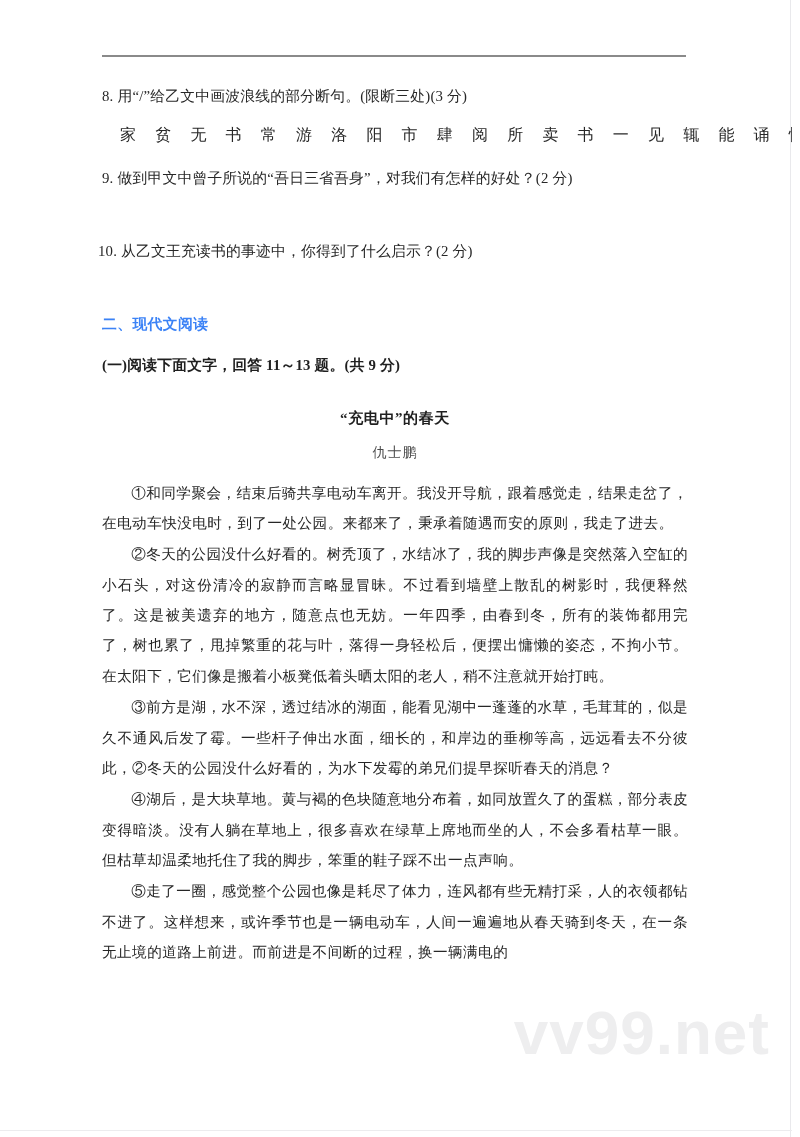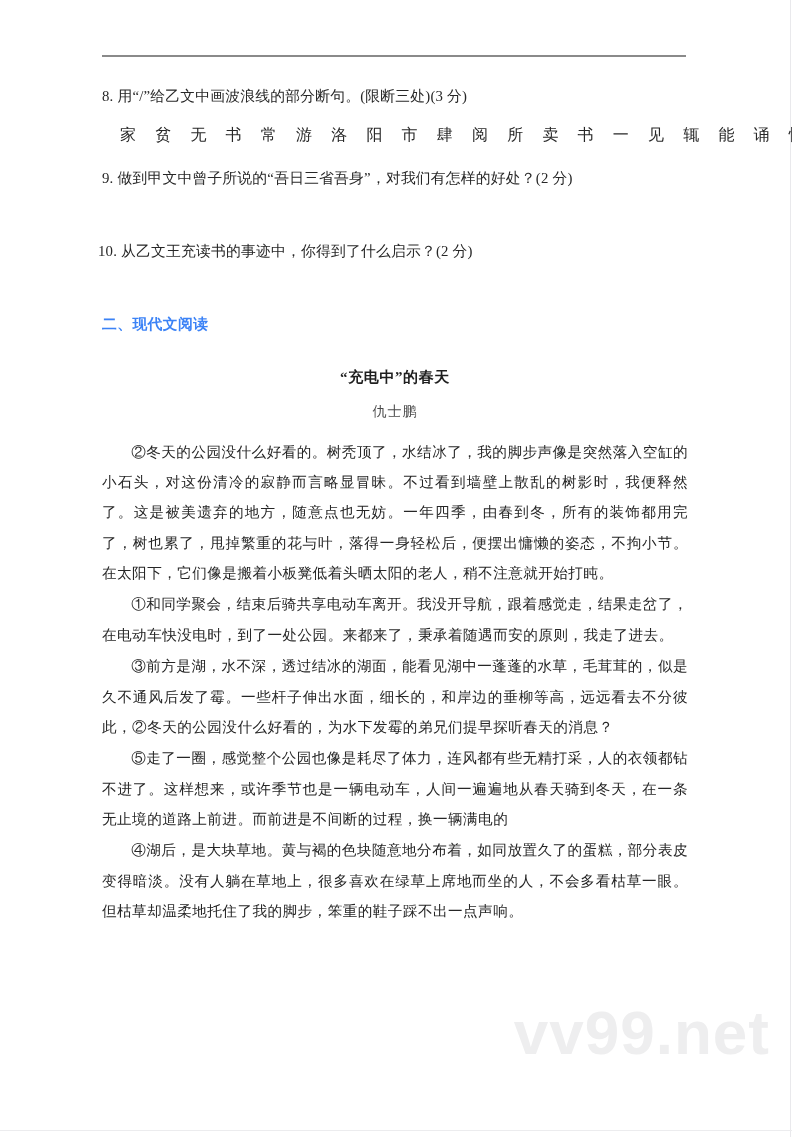--- a/index.html
+++ b/index.html
@@ -165,27 +165,28 @@
       <div class="spaced-line">家 贫 无 书 常 游 洛 阳 市 肆 阅 所 卖 书 一 见 辄 能 诵 忆</div>
 
       <div class="question q9">9. 做到甲文中曾子所说的“吾日三省吾身”，对我们有怎样的好处？(2 分)</div>
 
       <div class="question q10">10. 从乙文王充读书的事迹中，你得到了什么启示？(2 分)</div>
 
     </div>
 
     <div class="section-heading">二、现代文阅读</div>
 
+    <div class="sub-heading">(一)阅读下面文字，回答 11～13 题。(共 9 分)</div>
 
     <div class="article-title">“充电中”的春天</div>
 
     <div class="article-author">仇士鹏</div>
 
     <div class="passage">
+      <p class="para">①和同学聚会，结束后骑共享电动车离开。我没开导航，跟着感觉走，结果走岔了，在电动车快没电时，到了一处公园。来都来了，秉承着随遇而安的原则，我走了进去。</p>
       <p class="para">②冬天的公园没什么好看的。树秃顶了，水结冰了，我的脚步声像是突然落入空缸的小石头，对这份清冷的寂静而言略显冒昧。不过看到墙壁上散乱的树影时，我便释然了。这是被美遗弃的地方，随意点也无妨。一年四季，由春到冬，所有的装饰都用完了，树也累了，甩掉繁重的花与叶，落得一身轻松后，便摆出慵懒的姿态，不拘小节。在太阳下，它们像是搬着小板凳低着头晒太阳的老人，稍不注意就开始打盹。</p>
-      <p class="para">①和同学聚会，结束后骑共享电动车离开。我没开导航，跟着感觉走，结果走岔了，在电动车快没电时，到了一处公园。来都来了，秉承着随遇而安的原则，我走了进去。</p>
       <p class="para">③前方是湖，水不深，透过结冰的湖面，能看见湖中一蓬蓬的水草，毛茸茸的，似是久不通风后发了霉。一些杆子伸出水面，细长的，和岸边的垂柳等高，远远看去不分彼此，②冬天的公园没什么好看的，为水下发霉的弟兄们提早探听春天的消息？</p>
+      <p class="para">④湖后，是大块草地。黄与褐的色块随意地分布着，如同放置久了的蛋糕，部分表皮变得暗淡。没有人躺在草地上，很多喜欢在绿草上席地而坐的人，不会多看枯草一眼。但枯草却温柔地托住了我的脚步，笨重的鞋子踩不出一点声响。</p>
       <p class="para">⑤走了一圈，感觉整个公园也像是耗尽了体力，连风都有些无精打采，人的衣领都钻不进了。这样想来，或许季节也是一辆电动车，人间一遍遍地从春天骑到冬天，在一条无止境的道路上前进。而前进是不间断的过程，换一辆满电的</p>
-      <p class="para">④湖后，是大块草地。黄与褐的色块随意地分布着，如同放置久了的蛋糕，部分表皮变得暗淡。没有人躺在草地上，很多喜欢在绿草上席地而坐的人，不会多看枯草一眼。但枯草却温柔地托住了我的脚步，笨重的鞋子踩不出一点声响。</p>
     </div>
 
   </div>
 </div>
 
 </body></html>

